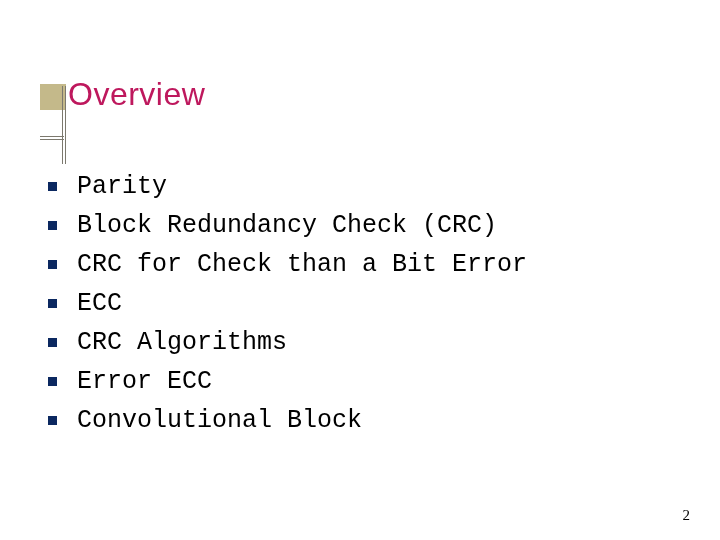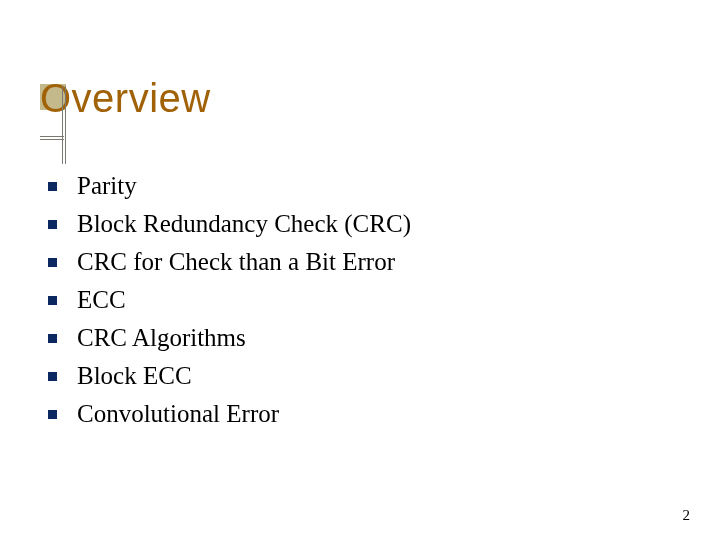--- a/index.html
+++ b/index.html
@@ -20,24 +20,25 @@
   .title-square {
     position: absolute;
     left: 0;
     top: 8px;
     width: 26px;
     height: 26px;
     background: #c4b98a;
   }
   .title-text {
     position: relative;
+    margin-left: 28px;
     font-family: Verdana, Geneva, sans-serif;
-    font-size: 40px;
+    font-size: 32px;
     font-weight: 400;
-    color: #a16207;
+    color: #be185d;
     letter-spacing: 0.5px;
   }
   .title-underline {
     position: absolute;
     left: 40px;
     top: 136px;
     width: 24px;
     height: 2px;
     border-top: 1px solid #7c796e;
     border-bottom: 1px solid #7c796e;
@@ -62,21 +63,21 @@
     margin-bottom: 10px;
   }
   .bullet {
     width: 9px;
     height: 9px;
     background: #0b2860;
     margin-right: 20px;
     flex: 0 0 auto;
   }
   .item-text {
-    font-family: Liberation Serif, serif;
+    font-family: Liberation Mono, monospace;
     font-size: 25px;
     color: #000000;
   }
   .page-number {
     position: absolute;
     right: 30px;
     bottom: 16px;
     font-family: Georgia, 'Times New Roman', serif;
     font-size: 15px;
     color: #000000;
@@ -108,21 +109,21 @@
   <div class="list-item">
     <div class="bullet"></div>
     <div class="item-text">ECC</div>
   </div>
   <div class="list-item">
     <div class="bullet"></div>
     <div class="item-text">CRC Algorithms</div>
   </div>
   <div class="list-item">
     <div class="bullet"></div>
-    <div class="item-text">Block ECC</div>
+    <div class="item-text">Error ECC</div>
   </div>
   <div class="list-item">
     <div class="bullet"></div>
-    <div class="item-text">Convolutional Error</div>
+    <div class="item-text">Convolutional Block</div>
   </div>
 </div>
 
 <div class="page-number">2</div>
 
 </body></html>

